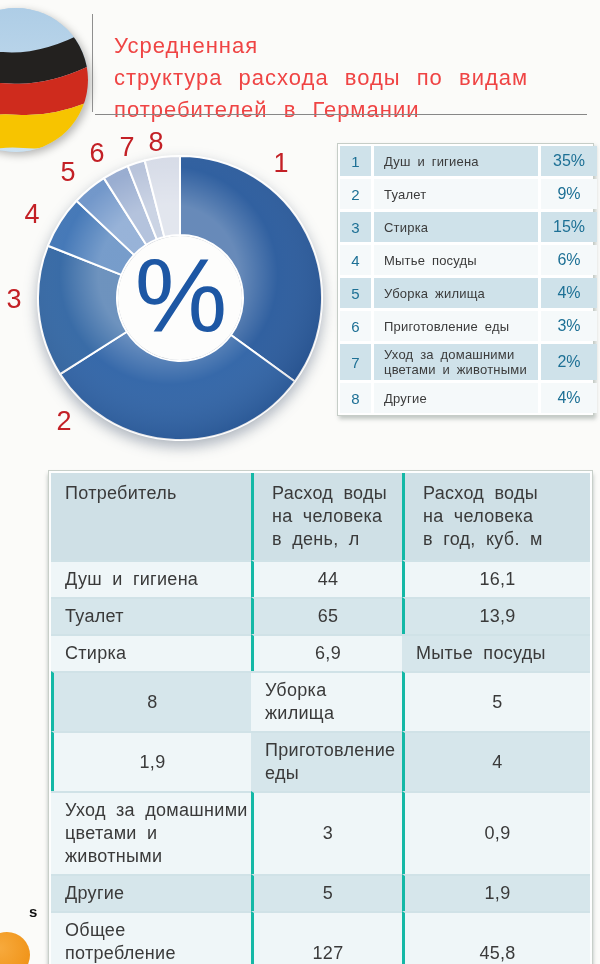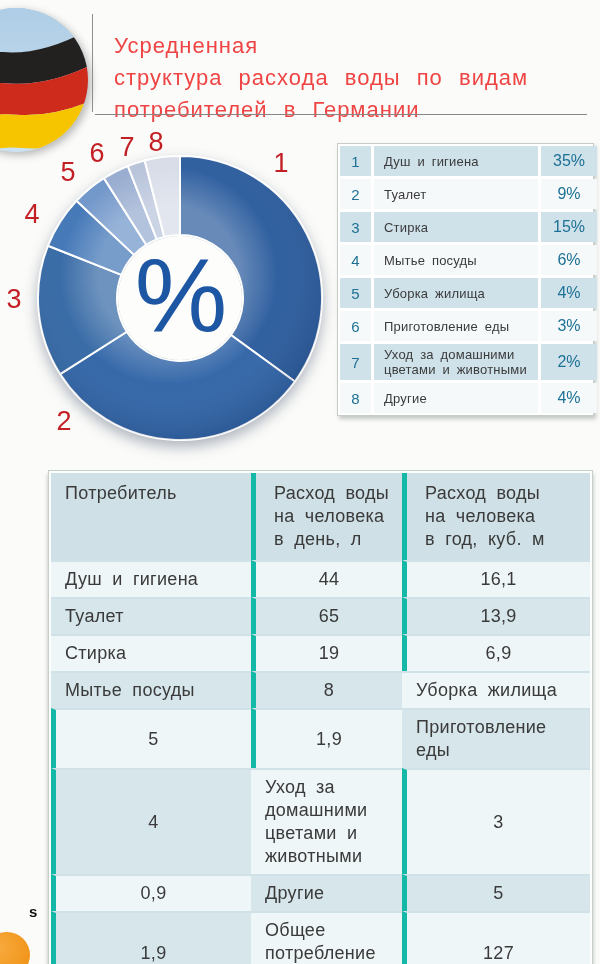--- a/index.html
+++ b/index.html
@@ -56,21 +56,21 @@
     box-shadow:0 4px 4px rgba(100,115,110,.45);
     display:grid;grid-template-columns:200px 151px 188px;
     box-sizing:border-box;
   }
   .main-table .cell{
     box-sizing:border-box;display:flex;align-items:center;
     font-size:18px;letter-spacing:.3px;word-spacing:5px;color:#3a3a3a;
     white-space:pre-line;line-height:23px;padding:6px 0;
   }
   .main-table .c0{padding-left:14px;justify-content:flex-start;text-align:left;}
-  .main-table .c1,.main-table .c2{justify-content:center;text-align:center;border-left:5px solid #14b8a6;}
+  .main-table .c1,.main-table .c2{justify-content:center;text-align:center;border-left:3px solid #14b8a6;}
   .main-table .hdr{background:#cfe0e6;padding-top:9px;padding-bottom:9px;align-items:flex-start;}
   .main-table .rw{background:#eff6f8;}
   .main-table .rb{background:#d6e6eb;}
   .main-table .bt{border-top:2px solid #d0e2e7;}
   
   .wm-circle{
     position:absolute;left:-16px;top:932px;width:46px;height:46px;border-radius:50%;
     background:radial-gradient(circle at 35% 35%, #f7aa3d, #ee8d0e);
   }
   .wm-s{position:absolute;left:29px;top:903px;font-size:15px;font-weight:bold;color:#101010;}
@@ -175,21 +175,20 @@
   <div class="cell c2 hdr" style="text-align:left;justify-content:flex-start;padding-left:18px;">Расход воды
 на человека
 в год, куб. м</div>
 <div class="cell c0 rw bt">Душ и гигиена</div>
     <div class="cell c1 rw bt">44</div>
     <div class="cell c2 rw bt">16,1</div>
     <div class="cell c0 rb bt">Туалет</div>
     <div class="cell c1 rb bt">65</div>
     <div class="cell c2 rb bt">13,9</div>
     <div class="cell c0 rw bt">Стирка</div>
-    <div class="cell c1 rw bt">19</div>
     <div class="cell c2 rw bt">6,9</div>
     <div class="cell c0 rb bt">Мытье посуды</div>
     <div class="cell c1 rb bt">8</div>
     <div class="cell c0 rw bt">Уборка жилища</div>
     <div class="cell c1 rw bt">5</div>
     <div class="cell c2 rw bt">1,9</div>
     <div class="cell c0 rb bt">Приготовление еды</div>
     <div class="cell c1 rb bt">4</div>
     <div class="cell c0 rw bt">Уход за домашними
 цветами и

